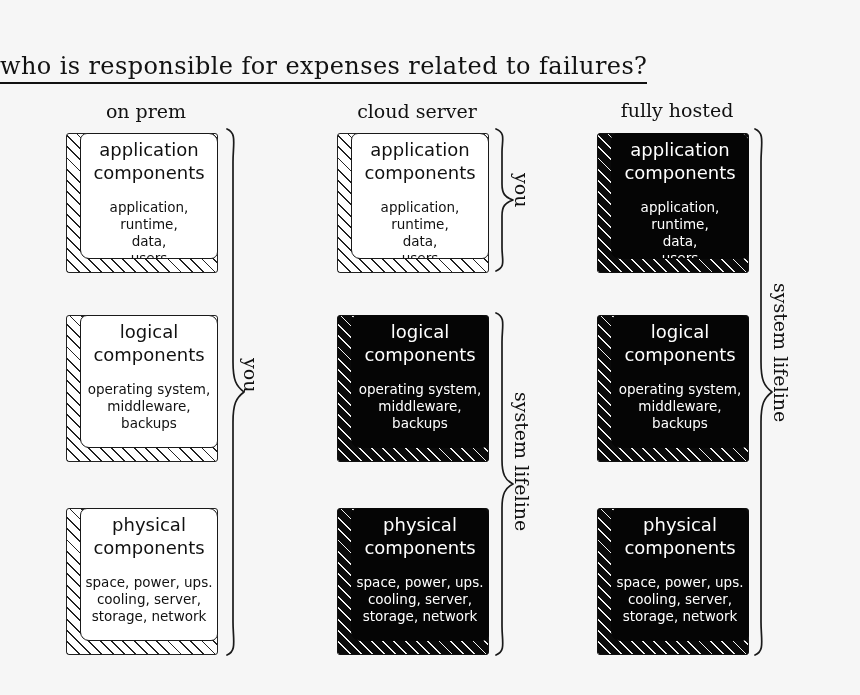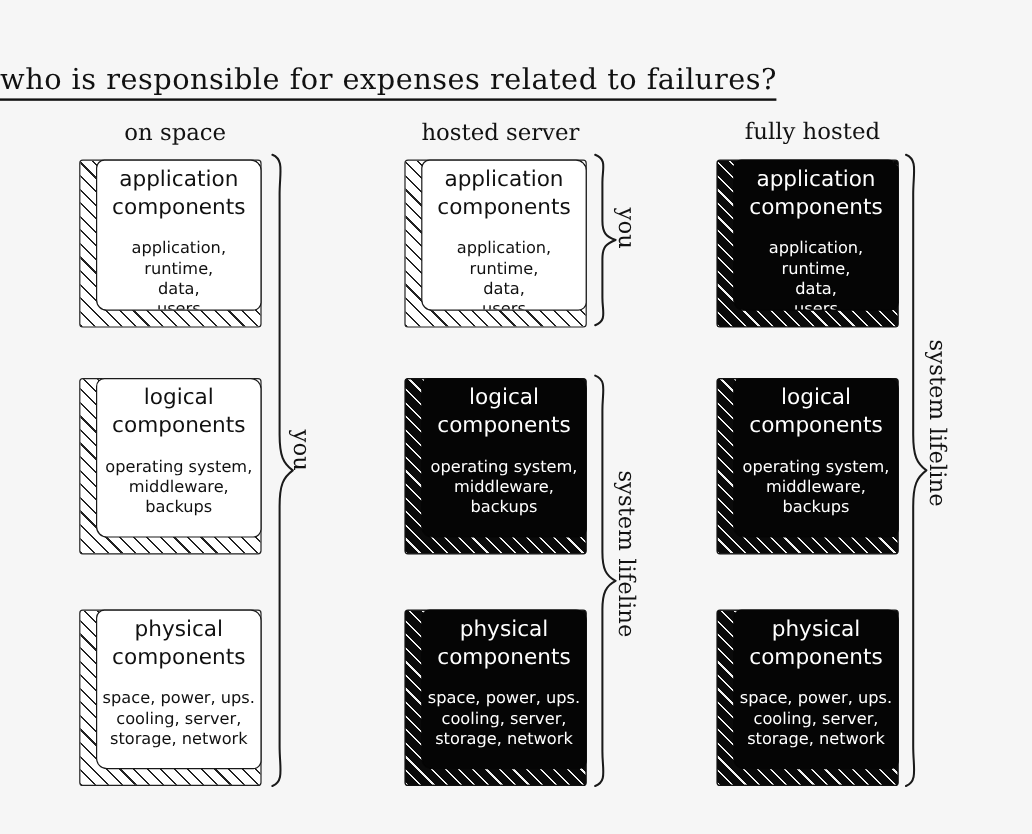--- a/index.html
+++ b/index.html
@@ -147,21 +147,21 @@
 </style>
 </head>
 <body>
 
 <div id="stage">
 
   <div class="title">
     <span class="inner">who is responsible for expenses related to failures?</span>
   </div>
 
-  <div class="col-header" style="left:66px; top:100px; width:160px;">on space</div>
+  <div class="col-header" style="left:66px; top:100px; width:160px;">on prem</div>
 
   <div class="box light" style="left:66px; top:133px; width:152px; height:140px;">
     <div class="shadow"></div>
     <div class="face">
       <div class="line1">application</div>
       <div class="line2">components</div>
       <div class="detail">
         <div>application,</div>
         <div>runtime,</div>
         <div>data,</div>
@@ -196,21 +196,21 @@
     </div>
   </div>
 
   <div class="brace" style="left:220px; top:126px; width:28px; height:532px;">
     <svg width="28" height="532" viewBox="0 0 28 532" preserveAspectRatio="none">
       <path d="M7,3 C17,7 13,18 13,36 L13,236 C13,254 16,260 24,266 C16,272 13,278 13,296 L13,496 C13,514 17,525 7,529"></path>
     </svg>
   </div>
   <div class="vlabel" style="left:262px; top:358px;">you</div>
 
-  <div class="col-header" style="left:337px; top:100px; width:160px;">hosted server</div>
+  <div class="col-header" style="left:337px; top:100px; width:160px;">cloud server</div>
 
   <div class="box light" style="left:337px; top:133px; width:152px; height:140px;">
     <div class="shadow"></div>
     <div class="face">
       <div class="line1">application</div>
       <div class="line2">components</div>
       <div class="detail">
         <div>application,</div>
         <div>runtime,</div>
         <div>data,</div>

